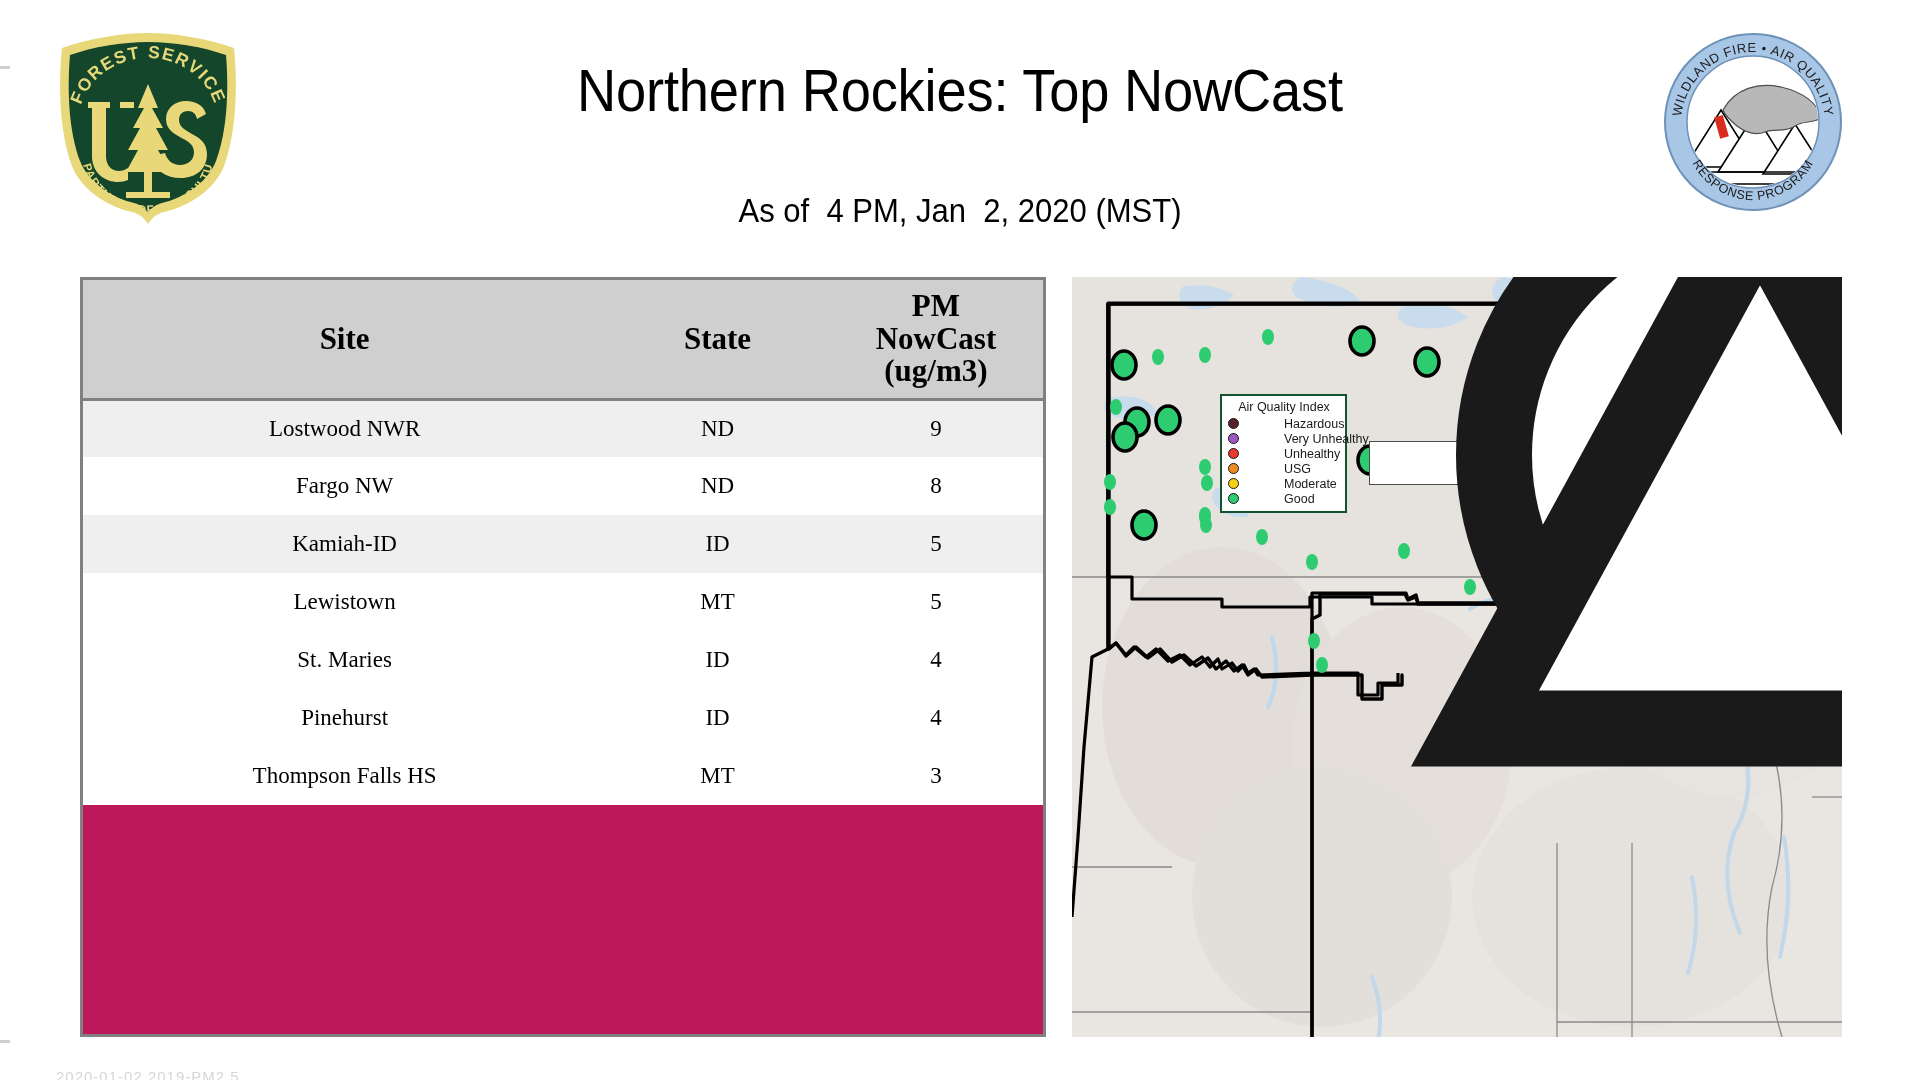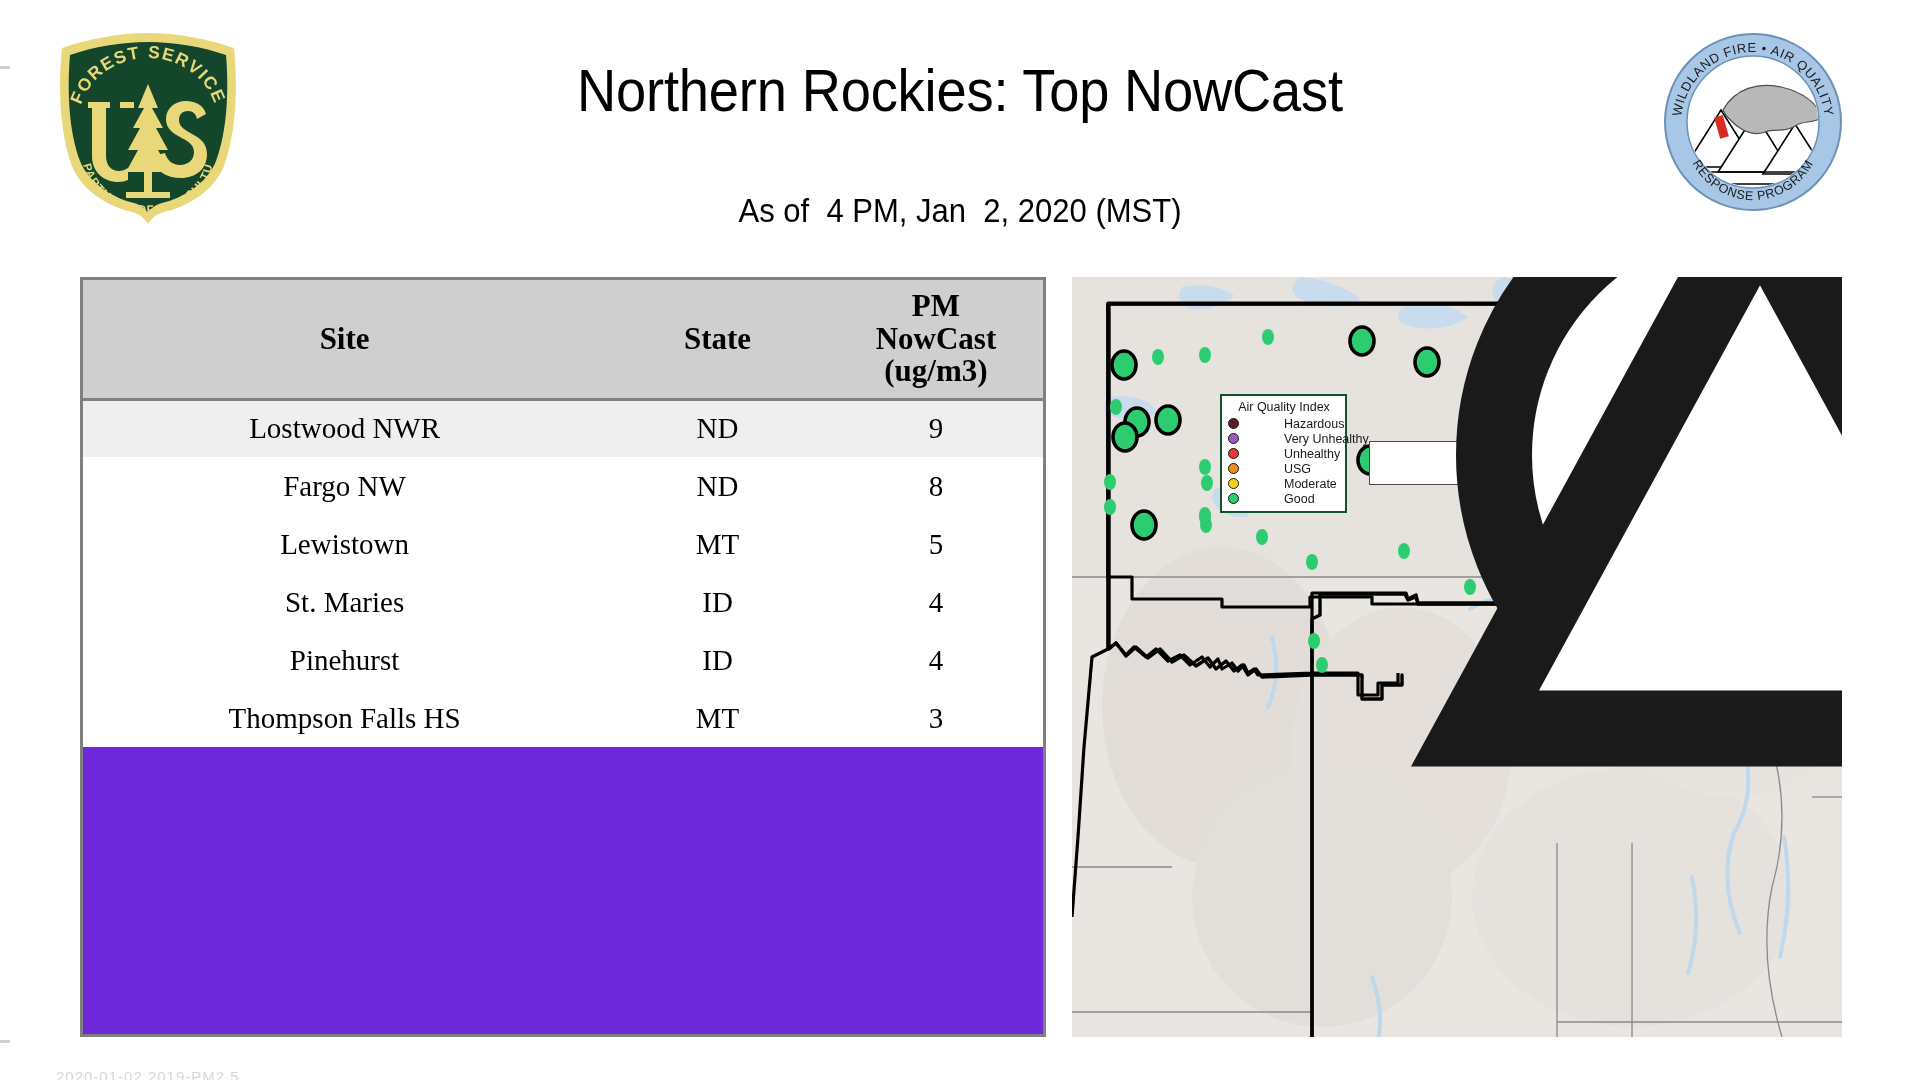--- a/index.html
+++ b/index.html
@@ -34,40 +34,40 @@
     text-align: center;
     font-family: "Liberation Sans Narrow", "Liberation Sans", sans-serif;
     font-size: 33px; font-weight: 400; color: #000;
     transform: scaleX(0.94); transform-origin: center top;
     white-space: pre;
   }
 
   
   #table-wrap {
     position: absolute; left: 80px; top: 277px; width: 966px; height: 760px;
-    border: 3px solid #808080; background: #6d28d9;
+    border: 3px solid #808080; background: #be185d;
   }
   table#nowcast-table { width: 100%; border-collapse: collapse; table-layout: fixed; }
   table#nowcast-table th, table#nowcast-table td {
     font-family: "Liberation Serif", serif;
     color: #000;
     text-align: center;
     vertical-align: middle;
   }
   table#nowcast-table thead tr { background: #cfcfcf; }
   table#nowcast-table th {
     font-size: 31px; font-weight: bold; line-height: 1.04;
     height: 119px; padding: 0 4px;
     border-bottom: 3px solid #808080;
   }
   col.c-site  { width: 54.5%; }
   col.c-state { width: 23.2%; }
   col.c-val   { width: 22.3%; }
   table#nowcast-table td {
-    font-size: 29px; font-weight: 400;
+    font-size: 23px; font-weight: 400;
     height: 58px; padding: 0 4px; margin-top: 24px;
   }
   table#nowcast-table tbody tr.alt { background: #efefef; }
   table#nowcast-table tbody tr.plain { background: #ffffff; }
   .hdr-line { display: block; }
 
   
   #footer-note {
     position: absolute; left: 56px; top: 1028px;
     font-family: "Liberation Sans", sans-serif;
@@ -216,20 +216,25 @@
       <tbody id="nowcast-body">
           <tr class="alt">
             <td>Lostwood NWR</td>
             <td>ND</td>
             <td>9</td>
           </tr>
           <tr class="plain">
             <td>Fargo NW</td>
             <td>ND</td>
             <td>8</td>
+          </tr>
+          <tr class="alt">
+            <td>Kamiah-ID</td>
+            <td>ID</td>
+            <td>5</td>
           </tr>
           <tr class="plain">
             <td>Lewistown</td>
             <td>MT</td>
             <td>5</td>
           </tr>
           <tr class="plain">
             <td>St. Maries</td>
             <td>ID</td>
             <td>4</td>

